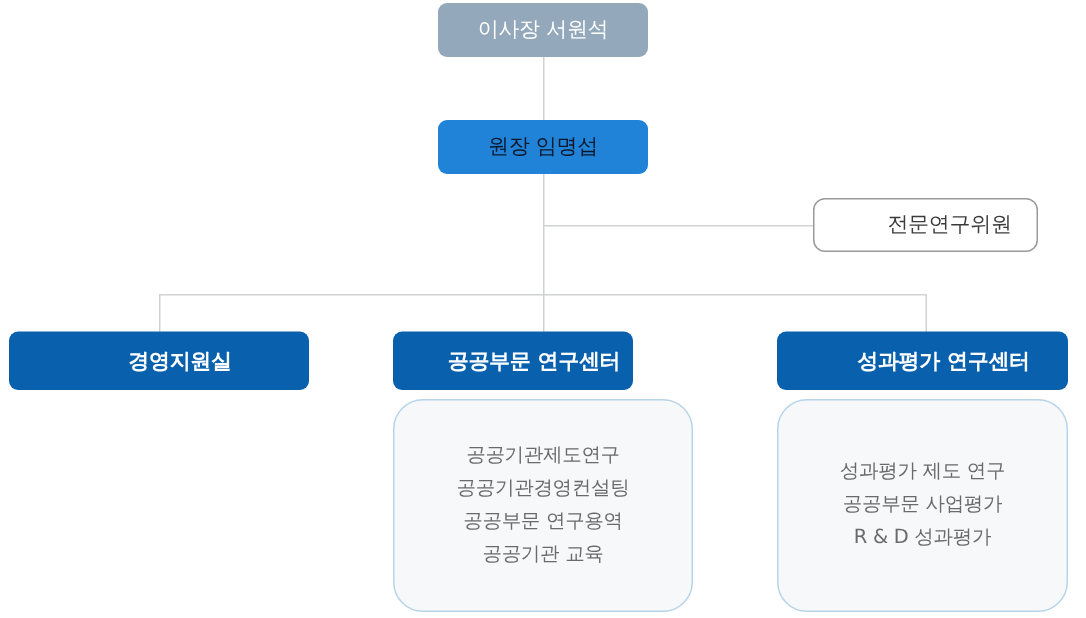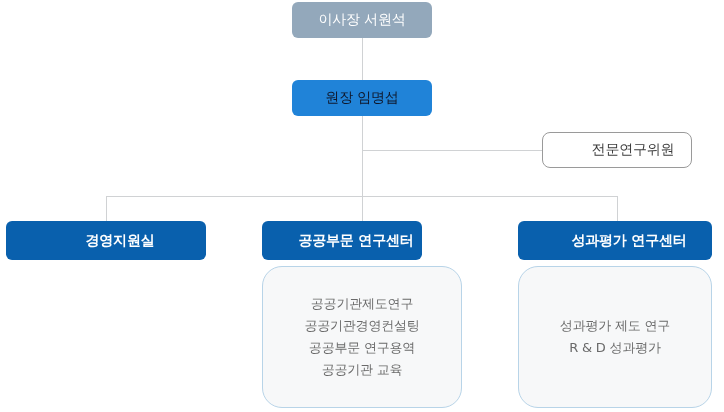--- a/index.html
+++ b/index.html
@@ -124,16 +124,17 @@
 
   <div class="panel" style="left:262px; top:266px; width:200px; height:142px;">
     <div class="panel-item">공공기관제도연구</div>
     <div class="panel-item">공공기관경영컨설팅</div>
     <div class="panel-item">공공부문 연구용역</div>
     <div class="panel-item">공공기관 교육</div>
   </div>
 
   <div class="panel" style="left:518px; top:266px; width:194px; height:142px;">
     <div class="panel-item">성과평가 제도 연구</div>
+    <div class="panel-item">공공부문 사업평가</div>
     <div class="panel-item">R &amp; D 성과평가</div>
   </div>
 
 </div>
 
 </body></html>

